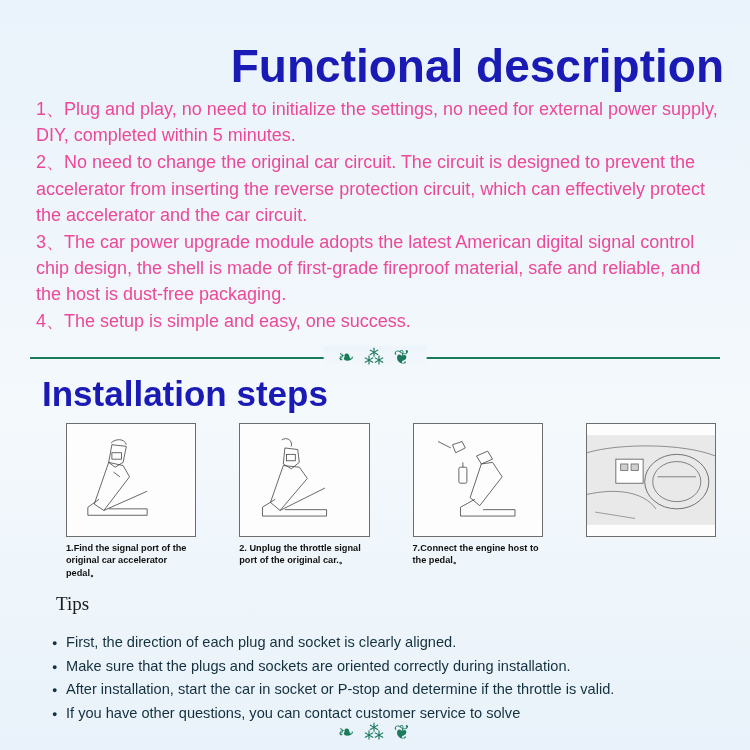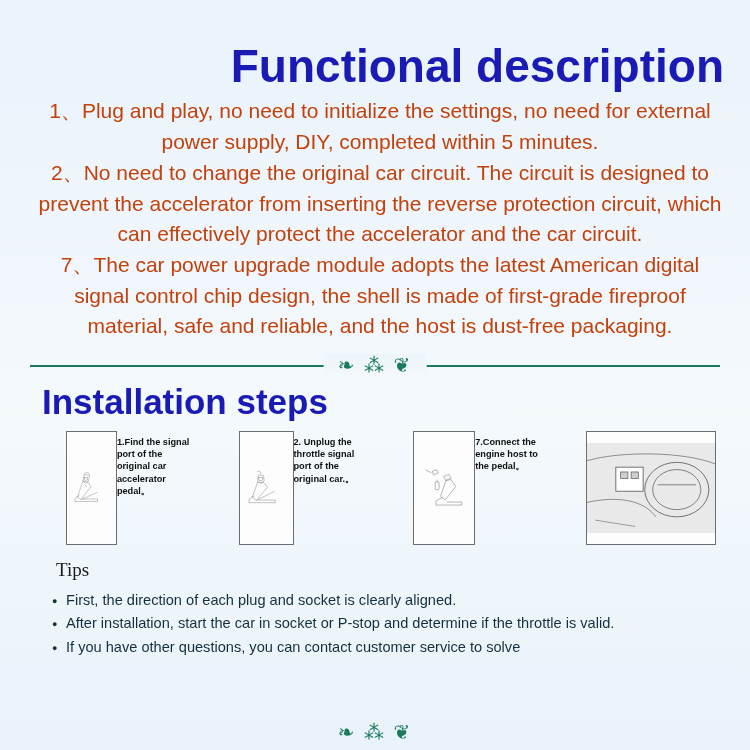--- a/index.html
+++ b/index.html
@@ -30,27 +30,26 @@
     line-height: 1.05;
     text-align: right;
   }
 
   .para-list {
     margin: 4px 0 0 0;
     padding: 0;
     list-style: none;
   }
   .para-list li {
-    font-size: 21px;
-    color: #c2410c;
+    font-size: 18px;
+    color: #ec4899;
     line-height: 1.45;
     margin: 0 0 1px 0;
     padding-left: 10px;
     text-indent: 0;
-    text-align: center;
   }
 
   .divider {
     position: relative;
     margin: 12px 4px 4px 4px;
     height: 22px;
   }
   .divider .rule {
     position: absolute;
     top: 11px;
@@ -82,21 +81,21 @@
   }
 
   .steps {
     display: flex;
     gap: 11px;
     margin: 2px 8px 0 8px;
   }
   .step {
     flex: 1 1 0;
     display: flex;
-    flex-direction: row;
+    flex-direction: column;
     padding-left: 32px;
   }
   .step-img {
     height: 112px;
     border: 1px solid #6d6d6d;
     background: #fdfdfd;
     position: relative;
     overflow: hidden;
   }
   .step-cap {
@@ -111,21 +110,21 @@
   .step-img svg { display:block; width:100%; height:100%; }
 
   .tips-head {
     font-size: 19px;
     color: #1b1b1b;
     margin: 14px 0 4px 30px;
     font-weight: 400;
     font-family: Liberation Serif, serif;
   }
   .tips {
-    margin: 8px 0 0 26px;
+    margin: 16px 0 0 26px;
     padding: 0;
     list-style: none;
   }
   .tips li {
     font-size: 14.6px;
     color: #13303f;
     line-height: 1.62;
     padding-left: 14px;
     position: relative;
   }
@@ -152,21 +151,22 @@
 </head>
 <body>
 
 <div class="page">
 
   <h1 class="title">Functional description</h1>
 
   <ul class="para-list">
     <li>1、Plug and play, no need to initialize the settings, no need for external power supply, DIY, completed within 5 minutes.</li>
     <li>2、No need to change the original car circuit. The circuit is designed to prevent the accelerator from inserting the reverse protection circuit, which can effectively protect the accelerator and the car circuit.</li>
-    <li>7、The car power upgrade module adopts the latest American digital signal control chip design, the shell is made of first-grade fireproof material, safe and reliable, and the host is dust-free packaging.</li>
+    <li>3、The car power upgrade module adopts the latest American digital signal control chip design, the shell is made of first-grade fireproof material, safe and reliable, and the host is dust-free packaging.</li>
+    <li>4、The setup is simple and easy, one success.</li>
   </ul>
 
   <div class="divider">
     <div class="rule"></div>
     <div class="orn">❧ ⁂ ❦</div>
   </div>
 
   <h2 class="title2">Installation steps</h2>
 
   <div class="steps">
@@ -231,19 +231,20 @@
         </svg>
       </div>
     </div>
 
   </div>
 
   <div class="tips-head">Tips</div>
 
   <ul class="tips">
     <li>First, the direction of each plug and socket is clearly aligned.</li>
+    <li>Make sure that the plugs and sockets are oriented correctly during installation.</li>
     <li>After installation, start the car in socket or P-stop and determine if the throttle is valid.</li>
     <li>If you have other questions, you can contact customer service to solve</li>
   </ul>
 
   <div class="bottom-orn">❧ ⁂ ❦</div>
 
 </div>
 
 </body></html>

